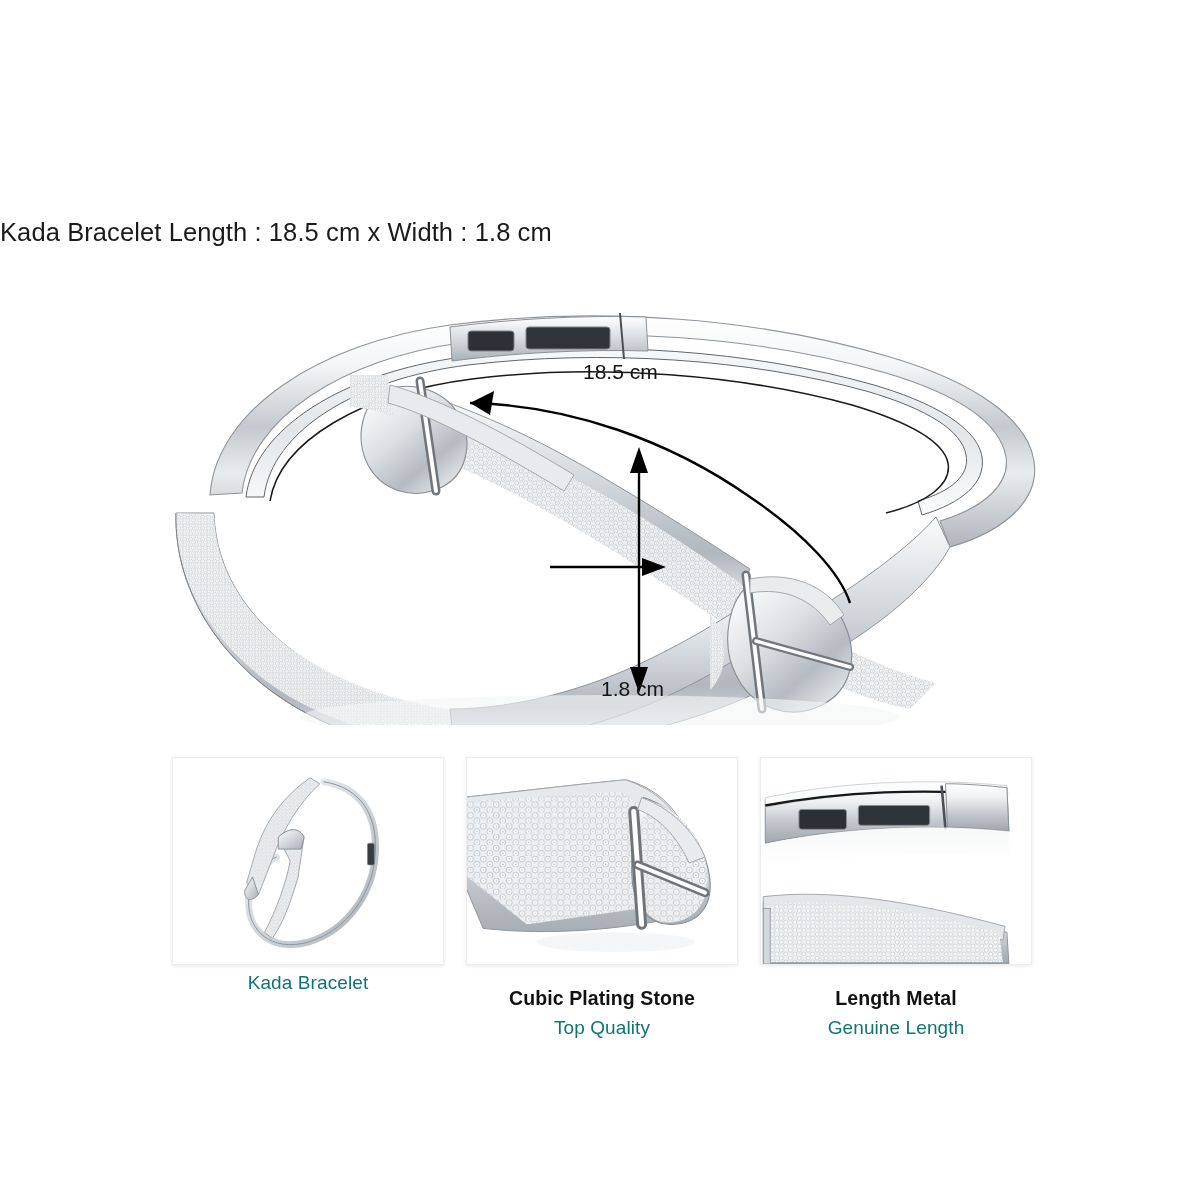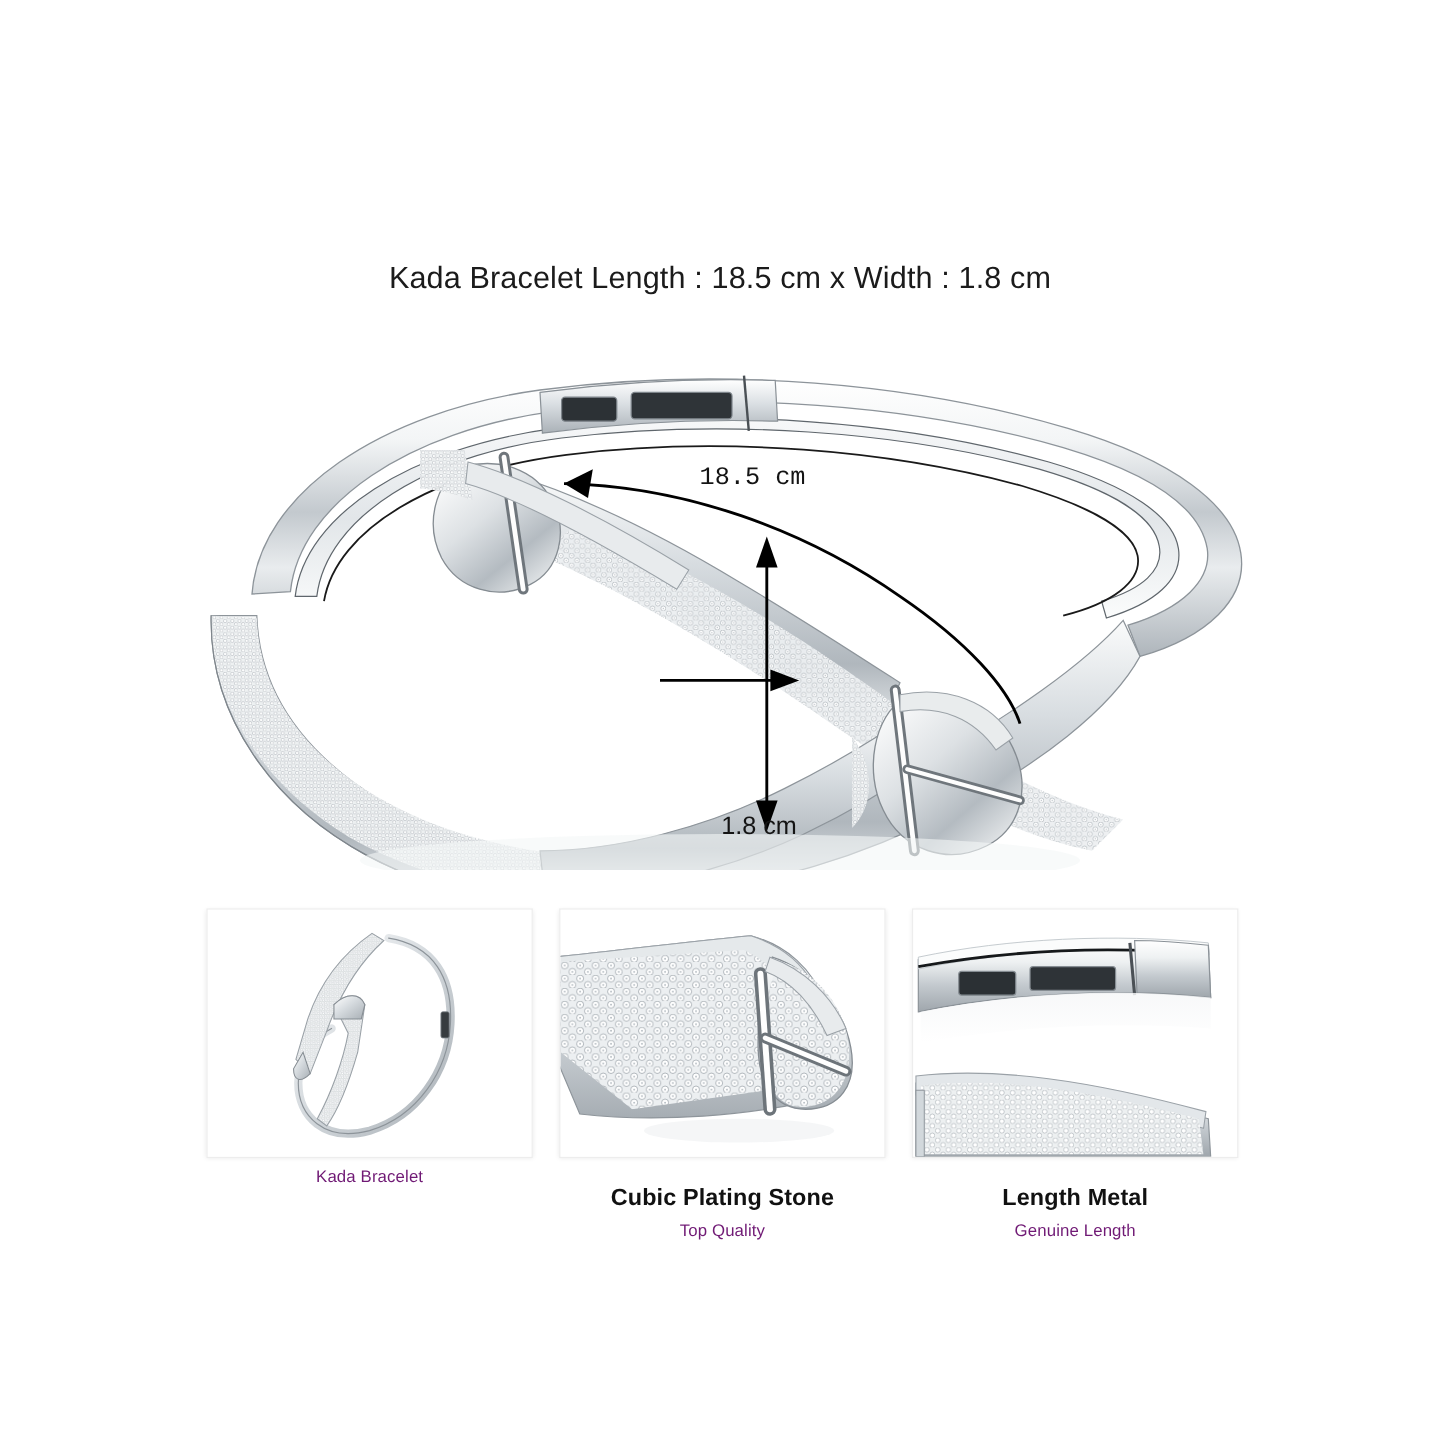--- a/index.html
+++ b/index.html
@@ -15,21 +15,20 @@
     font-family: "Liberation Sans", "DejaVu Sans", sans-serif;
     overflow: hidden;
   }
 
   
   .dim-heading {
     position: absolute;
     top: 218px;
     left: 0;
     width: 1200px;
-    text-align: center;
     font-size: 25.5px;
     font-weight: 400;
     color: #1b1b1b;
     letter-spacing: 0.1px;
     white-space: nowrap;
   }
 
   
   .hero {
     position: absolute;
@@ -77,23 +76,23 @@
     margin-top: 22px;
     text-align: center;
     font-size: 19.5px;
     font-weight: 700;
     color: #111111;
     letter-spacing: 0.1px;
   }
   .card-sub {
     margin-top: 7px;
     text-align: center;
-    font-size: 14px;
+    font-size: 19px;
     font-weight: 400;
-    color: #701a75;
+    color: #0f766e;
     letter-spacing: 0.1px;
   }
 </style>
 </head>
 <body>
 
 <div class="dim-heading">Kada Bracelet Length : 18.5 cm x Width : 1.8 cm</div>
 
 <div class="hero">
   <svg viewBox="0 0 900 440" xmlns="http://www.w3.org/2000/svg">
@@ -243,21 +242,21 @@
       <polygon points="489,162 480,188 498,188" fill="#000000" stroke="none"></polygon>
       <polygon points="489,408 480,382 498,382" fill="#000000" stroke="none"></polygon>
 
       <line x1="400" y1="282" x2="500" y2="282"></line>
       <polygon points="516,282 492,273 492,291" fill="#000000" stroke="none"></polygon>
     </g>
   </svg>
 
 </div>
 
-<div class="dim-label length" style="position:absolute; left:583px; top:387px;font-family:Liberation Mono, monospace;">18.5 cm</div>
+<div class="dim-label length" style="position:absolute; left:583px; top:360px;">18.5 cm</div>
 
 <div class="dim-label width" style="position:absolute; left:601px; top:677px;">1.8 cm</div>
 
 <div class="cards">
 
   <div class="card">
     <div class="card-thumb">
       <svg viewBox="0 0 272 208" xmlns="http://www.w3.org/2000/svg">
         <defs>
           <linearGradient id="t1m" x1="0" y1="0" x2="1" y2="1">

